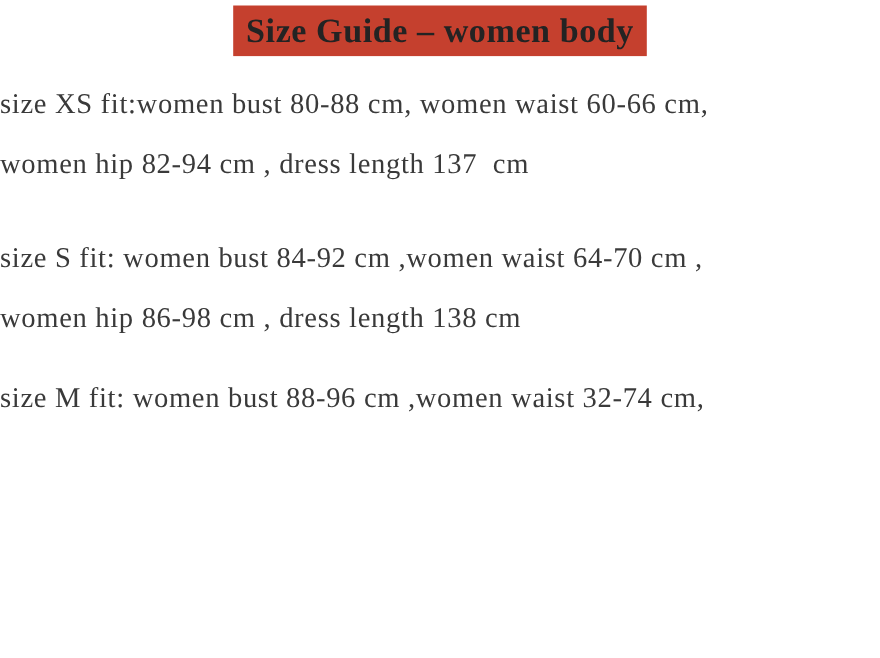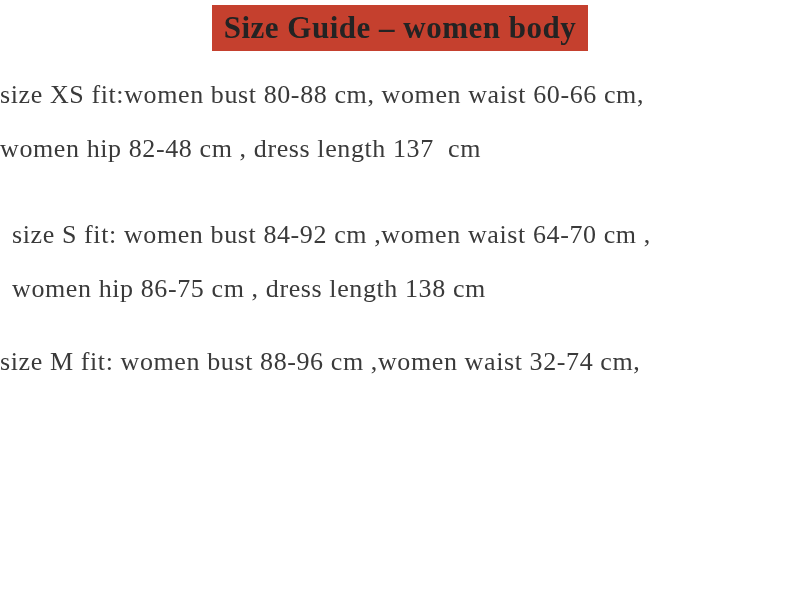--- a/index.html
+++ b/index.html
@@ -39,41 +39,41 @@
   .size-block .line {
     margin: 0;
     font-size: 26px;
     font-weight: 400;
     line-height: 54px;
     letter-spacing: 0.6px;
     color: #3a3a3a;
     white-space: pre; 
   }
   .block-xs { margin-bottom: 32px; }
-  .block-s  { margin-bottom: 19px; padding-left: 12px; }
+  .block-s  { margin-bottom: 19px; }
   .block-m  { margin-bottom: 33px; }
   .block-l  { margin-bottom: 0; }
 </style>
 </head>
 <body>
 
 <div class="page">
 
   <div class="title-wrap">
     <h1 class="title">Size Guide – women body</h1>
   </div>
 
   <section class="size-block block-xs">
     <p class="line">size XS fit:women bust 80-88 cm, women waist 60-66 cm,</p>
-    <p class="line">women hip 82-48 cm , dress length 137  cm</p>
+    <p class="line">women hip 82-94 cm , dress length 137  cm</p>
   </section>
 
   <section class="size-block block-s">
     <p class="line">size S fit: women bust 84-92 cm ,women waist 64-70 cm ,</p>
-    <p class="line">women hip 86-75 cm , dress length 138 cm</p>
+    <p class="line">women hip 86-98 cm , dress length 138 cm</p>
   </section>
 
   <section class="size-block block-m">
     <p class="line">size M fit: women bust 88-96 cm ,women waist 32-74 cm,</p>
   </section>
 
   <section class="size-block block-l">
   </section>
 
 </div>

